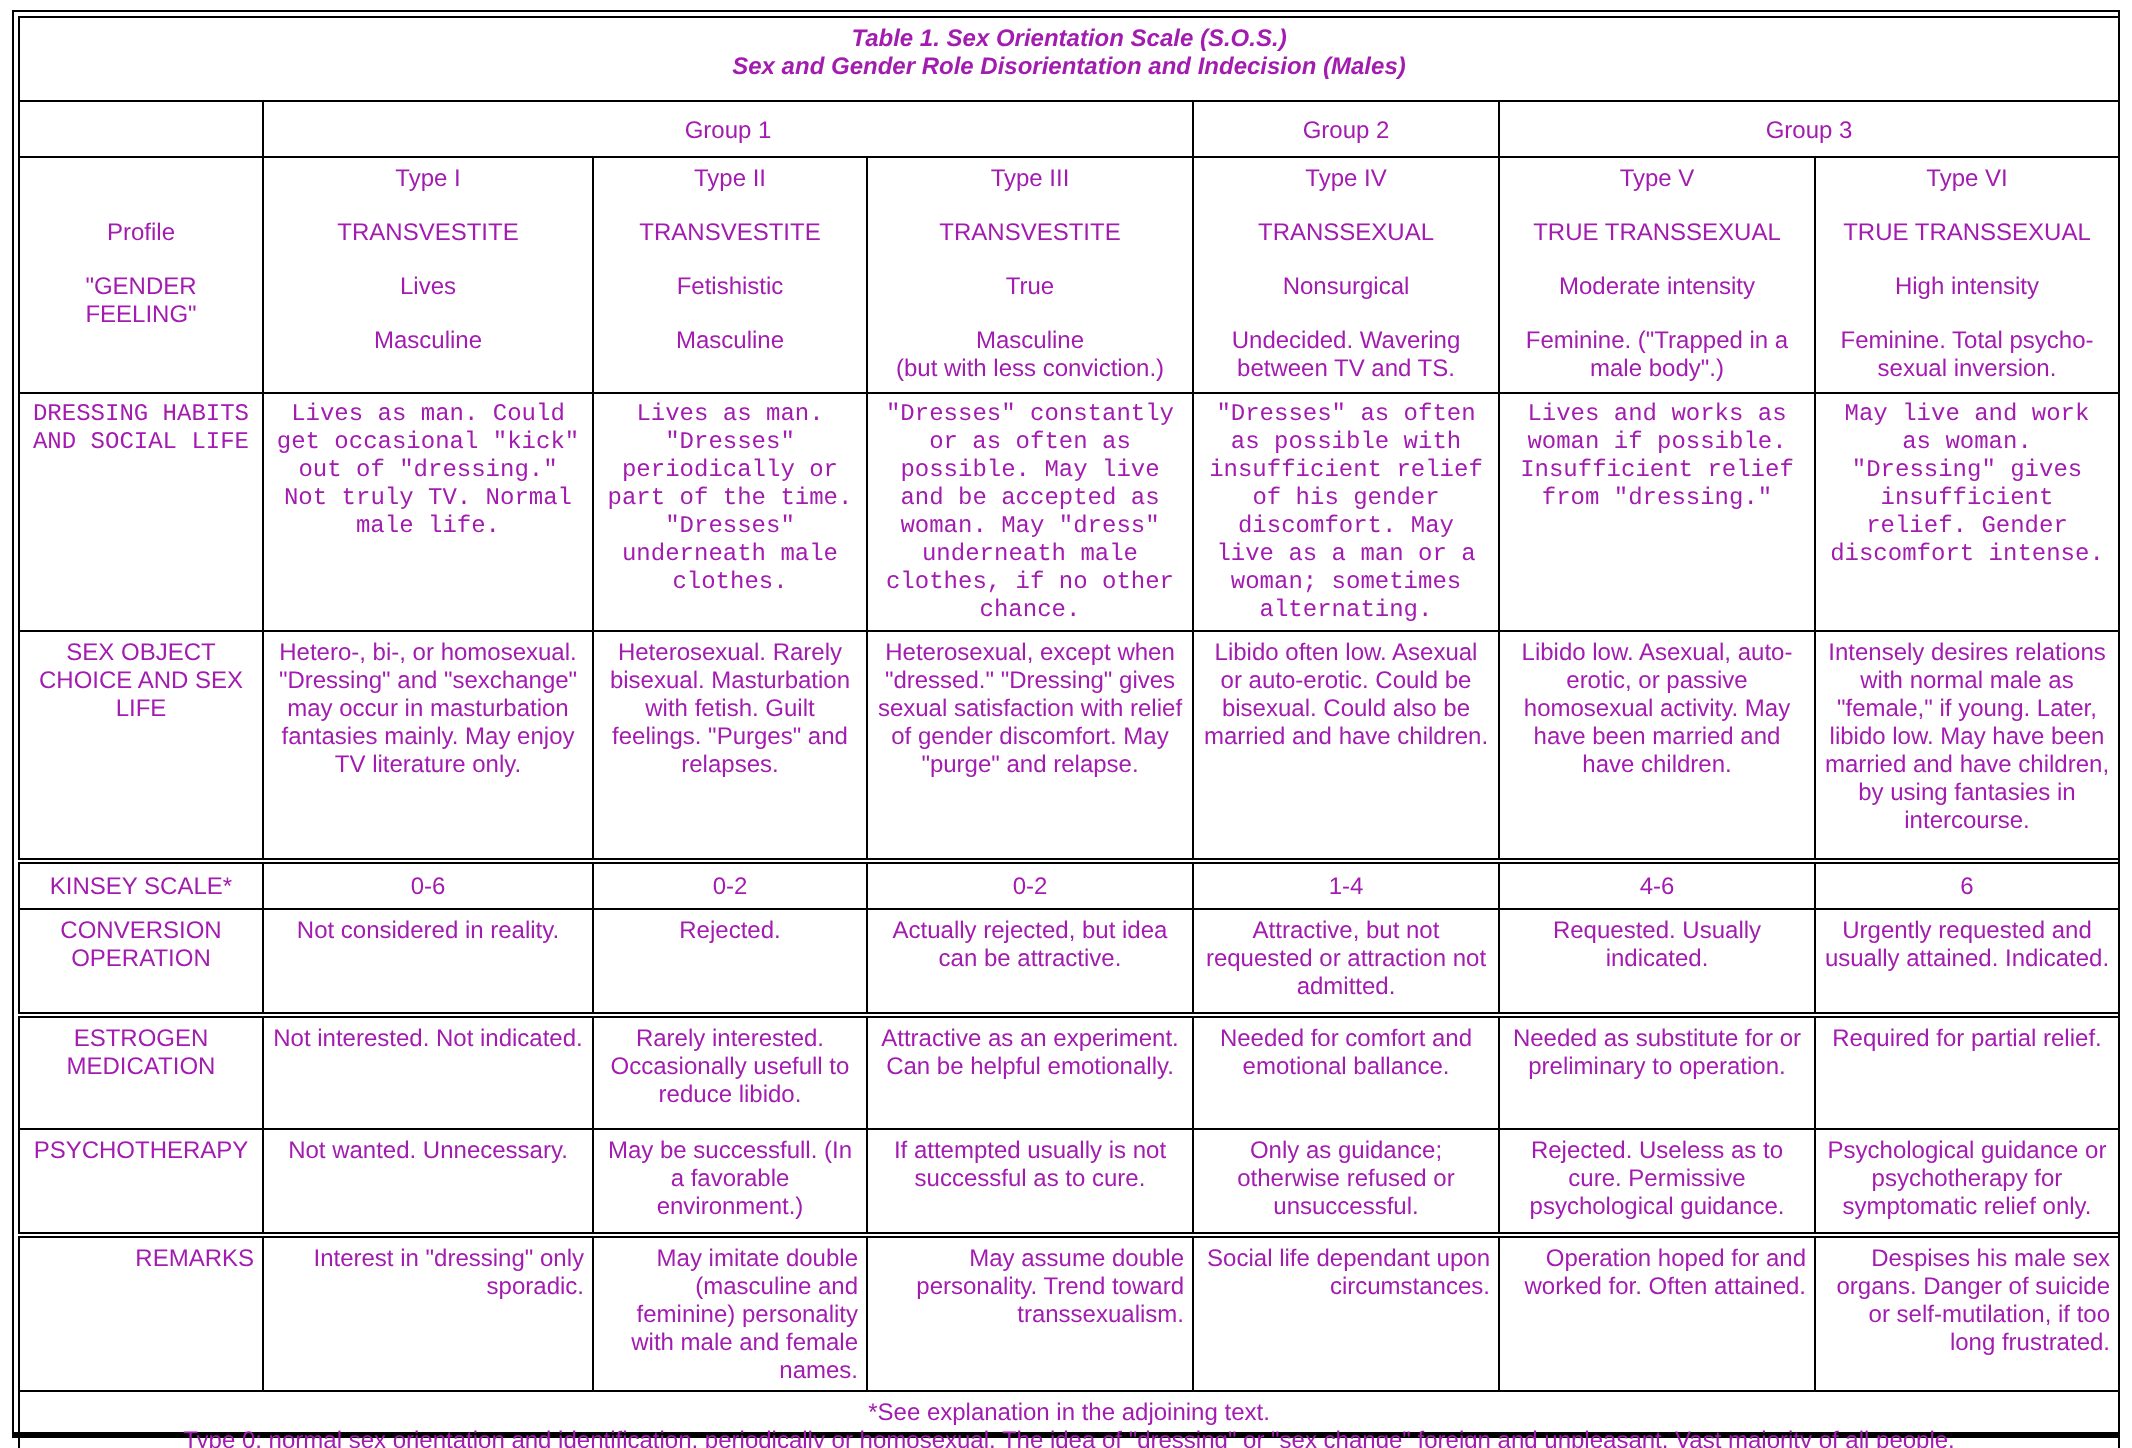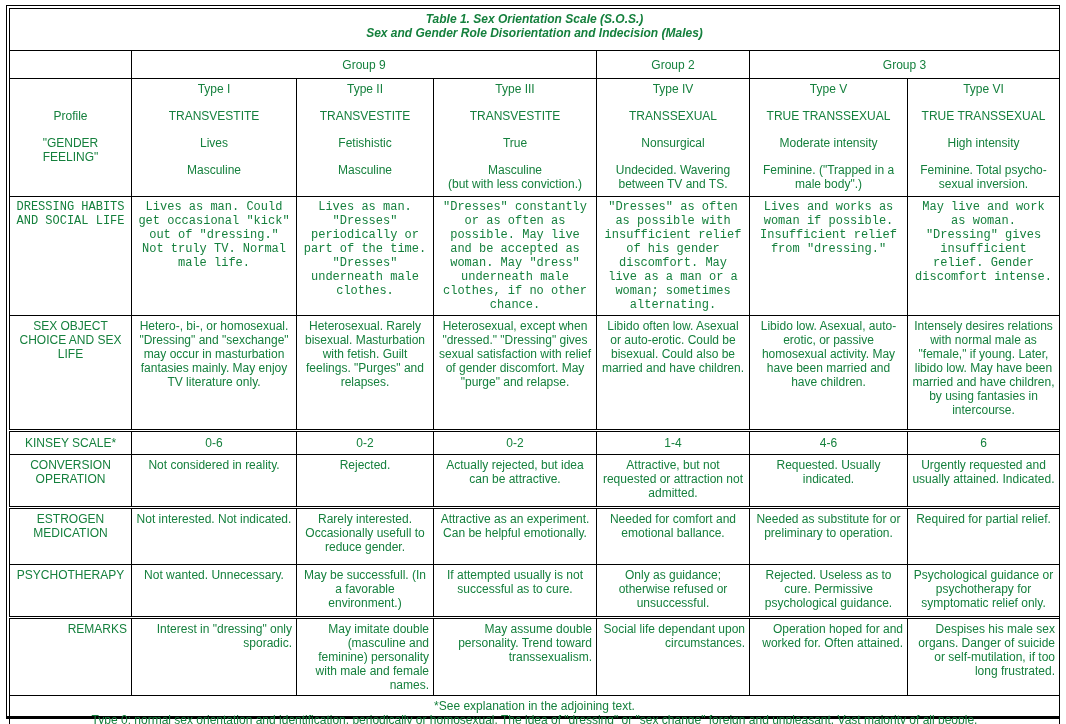--- a/index.html
+++ b/index.html
@@ -1,19 +1,19 @@
 <!DOCTYPE html>
 <html><head>
 <meta charset="utf-8">
 <style>
   html,body { margin:0; padding:0; background:#fff; }
   .page {
     width:1066px; height:724px; box-sizing:border-box;
     padding:5px 6px; background:#fff;
-    font-family:"Liberation Sans", sans-serif; color:#15803d;
+    font-family:"Liberation Sans", sans-serif; color:#a21caf;
   }
   .frame {
     border:1px solid #000;
     border-bottom-width:3px;
     padding:2px;
     height:100%; box-sizing:border-box;
   }
   table.sos {
     border-collapse:collapse; width:100%; table-layout:fixed;
   }
@@ -61,21 +61,21 @@
       <tbody>
           <tr>
         <td colspan="7" class="title-cell">
           <div>Table 1. Sex Orientation Scale (S.O.S.)</div>
           <div>Sex and Gender Role Disorientation and Indecision (Males)</div>
         </td>
       </tr>
 
       <tr class="group-row">
         <td></td>
-        <td colspan="3">Group 9</td>
+        <td colspan="3">Group 1</td>
         <td>Group 2</td>
         <td colspan="2">Group 3</td>
       </tr>
 
       <tr class="profile-row">
         <td>
           <div class="pline"></div>
           <div class="pline">Profile</div>
           <div class="pline">"GENDER FEELING"</div>
         </td>
@@ -154,21 +154,21 @@
         <td>Rejected.</td>
         <td class="dbl-l">Actually rejected, but idea can be attractive.</td>
         <td>Attractive, but not requested or attraction not admitted.</td>
         <td>Requested. Usually indicated.</td>
         <td>Urgently requested and usually attained. Indicated.</td>
       </tr>
 
       <tr class="r-estrogen dbl-t">
         <td>ESTROGEN MEDICATION</td>
         <td>Not interested. Not indicated.</td>
-        <td>Rarely interested. Occasionally usefull to reduce gender.</td>
+        <td>Rarely interested. Occasionally usefull to reduce libido.</td>
         <td class="dbl-l">Attractive as an experiment. Can be helpful emotionally.</td>
         <td>Needed for comfort and emotional ballance.</td>
         <td>Needed as substitute for or preliminary to operation.</td>
         <td>Required for partial relief.</td>
       </tr>
 
       <tr class="r-psych">
         <td>PSYCHOTHERAPY</td>
         <td>Not wanted. Unnecessary.</td>
         <td>May be successfull. (In a favorable environment.)</td>

